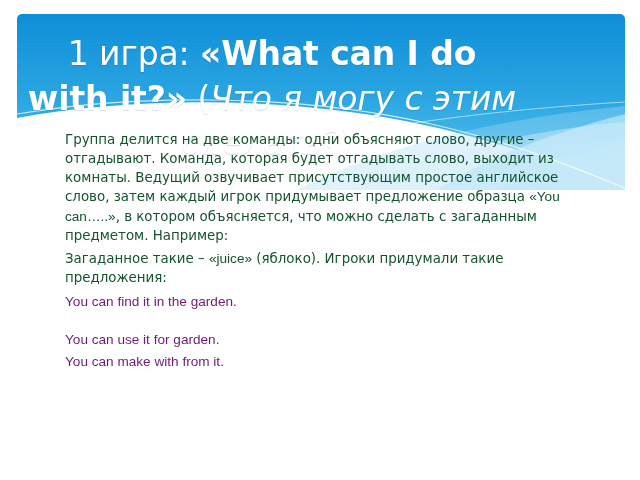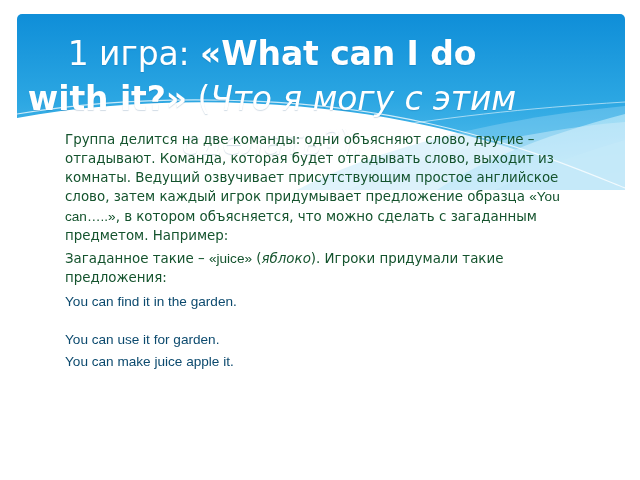--- a/index.html
+++ b/index.html
@@ -68,28 +68,28 @@
   }
   .para {
     margin: 0;
     color: #14532d;
     font-size: 13.4px;
     line-height: 1.405;
     font-family: "DejaVu Sans", sans-serif;
     text-align: left;
   }
   .para.gap { margin-top: 3.5px; }
-  .para .i { font-style: italic; }
+  .para .i { }
   .para .en {
     font-family: "Liberation Sans", sans-serif;
     font-size: 13.6px;
   }
   .line-en {
     margin: 0;
-    color: #0c4a6e;
+    color: #701a75;
     font-family: "Liberation Sans", sans-serif;
     font-size: 13.6px;
     line-height: 1.405;
   }
   .line-en.sp { margin-top: 3.5px; }
   .blank-line {
     height: 18.8px;
   }
 </style>
 </head>
@@ -137,17 +137,17 @@
 
     <p class="para gap"><span>Загаданное такие – </span><span class="en">«juice»</span><span> (</span><span class="i">яблоко</span><span>). Игроки придумали такие предложения:</span></p>
 
     <p class="line-en sp">You can find it in the garden.</p>
 
 
     <div class="blank-line"></div>
 
     <p class="line-en">You can use it for garden.</p>
 
-    <p class="line-en sp">You can make juice apple it.</p>
+    <p class="line-en sp">You can make with from it.</p>
 
 
   </div>
 </div>
 
 </body></html>

